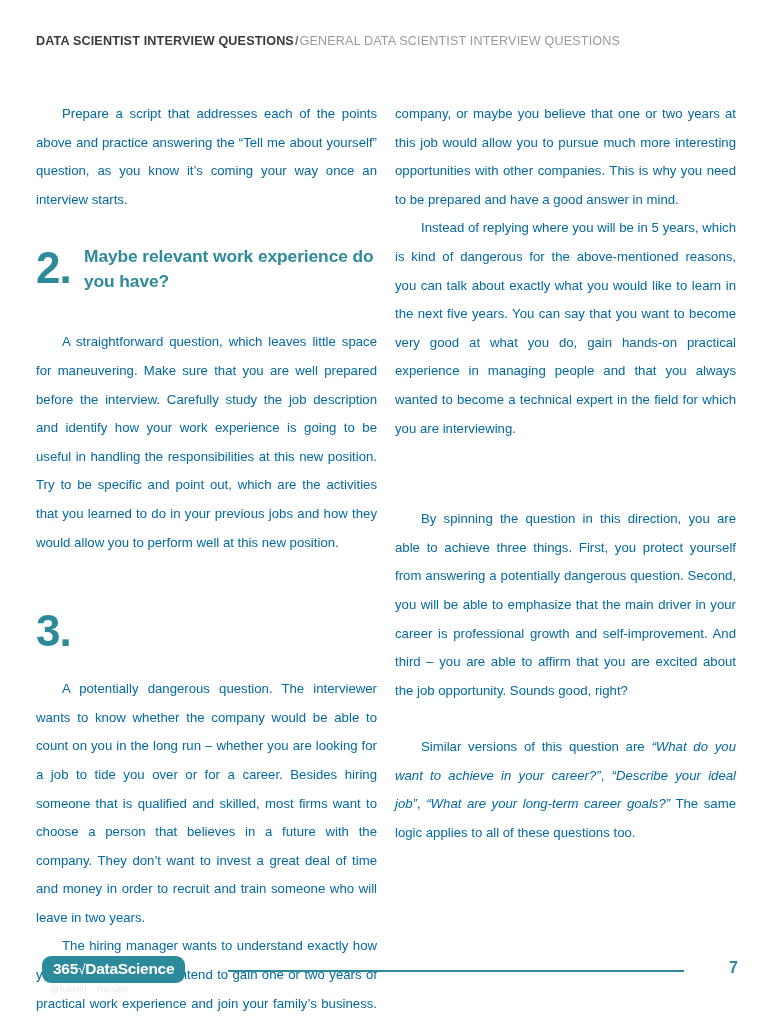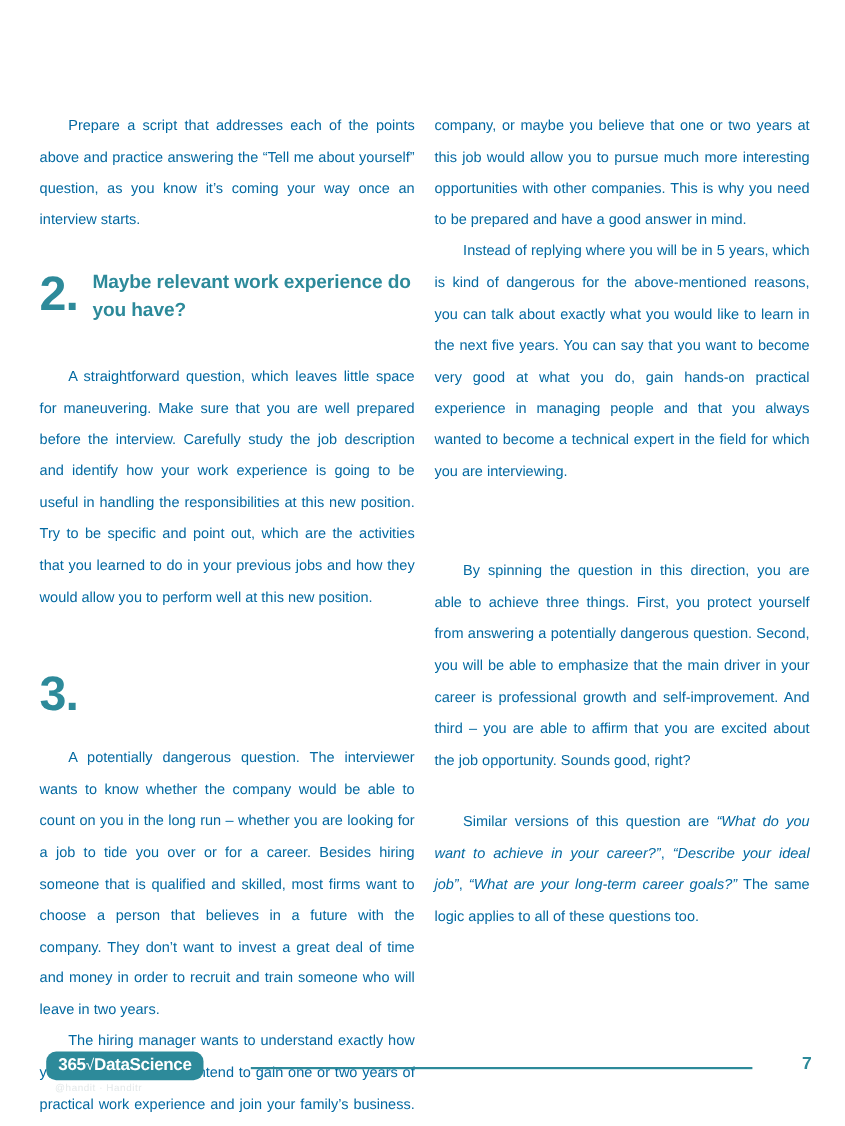--- a/index.html
+++ b/index.html
@@ -153,20 +153,23 @@
     color: #e3e8e9;
     letter-spacing: 0.5px;
     white-space: nowrap;
   }
 </style>
 </head>
 <body>
 
 <div class="page">
 
+  <div class="header">
+    <span class="header-bold">DATA SCIENTIST INTERVIEW QUESTIONS</span><span class="header-slash">/</span><span class="header-light">GENERAL DATA SCIENTIST INTERVIEW QUESTIONS</span>
+  </div>
 
   <div class="col col-left">
 
     <p class="body indent">Prepare a script that addresses each of the points above and practice answering the “Tell me about yourself” question, as you know it’s coming your way once an interview starts.</p>
 
     <div class="spacer-28"></div>
 
     <div class="qhead q2">
       <span class="qnum">2.</span>
       <span class="qtext">Maybe relevant work experience do you have?</span>

